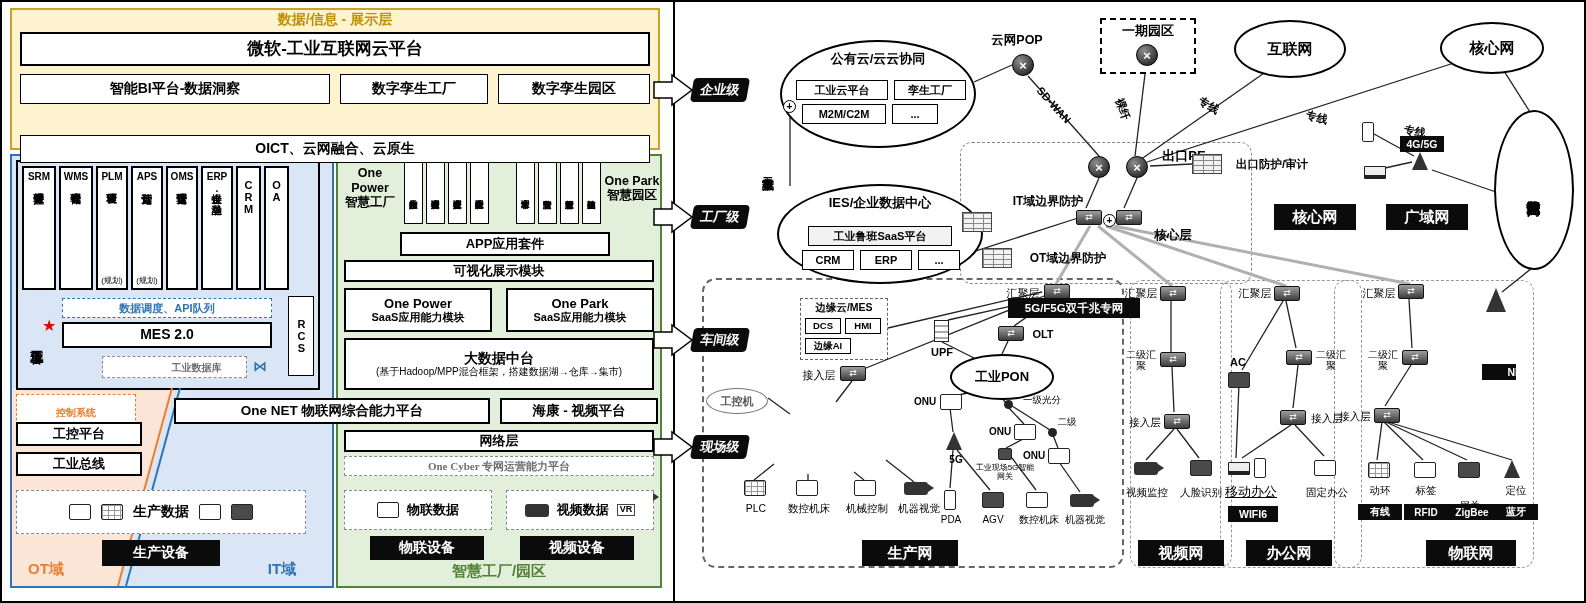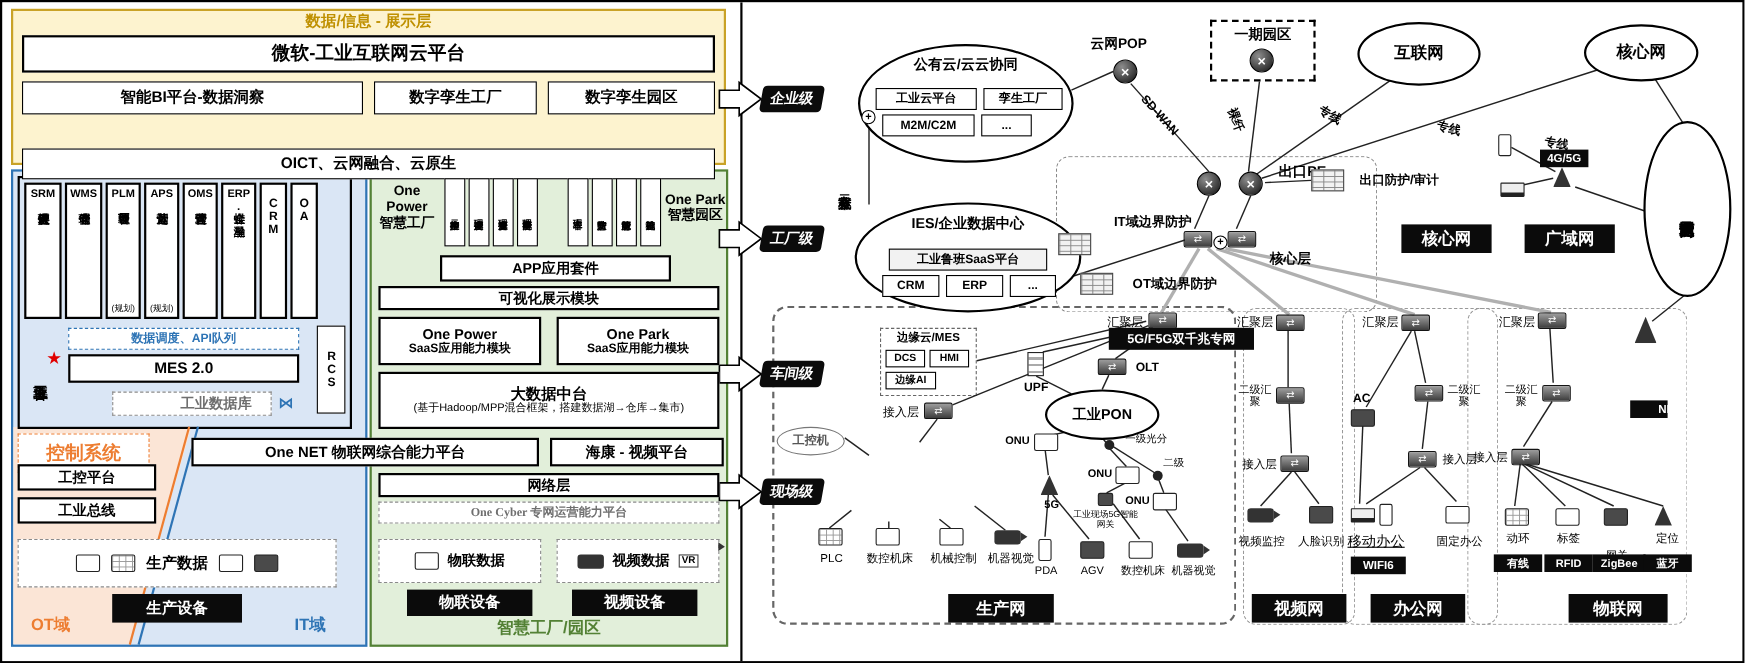--- a/index.html
+++ b/index.html
@@ -181,26 +181,26 @@
       <span class="abbr">OA</span>
     </div>
 
   <div class="lbl v" style="left:24px;top:294px;width:22px;height:88px;font-weight:bold;font-size:13px;">工业鲁班</div>
   <div class="star" style="left:40px;top:314px;font-size:16px;"></div>
   <div class="box dash" style="left:60px;top:296px;width:210px;height:20px;border:1.5px dashed #2e74b5;color:#2e74b5;font-size:11px;">数据调度、API队列</div>
   <div class="box" style="left:60px;top:320px;width:210px;height:26px;font-size:14px;border-width:2.5px;">MES 2.0</div>
   <div class="box thin" style="left:286px;top:294px;width:26px;height:80px;">
       <span class="v" style="font-size:11px;font-weight:bold;">RCS</span>
     </div>
-  <div class="box dash" style="left:100px;top:354px;width:145px;height:22px;border:1.5px dashed #8a8a8a;color:#6f6f6f;font-size:13px;padding-left:44px;">工业数据库</div>
+  <div class="box dash" style="left:100px;top:354px;width:145px;height:22px;border:1.5px dashed #8a8a8a;color:#6f6f6f;font-size:10px;padding-left:44px;">工业数据库</div>
   <div class="lbl bowtie" style="left:248px;top:354px;width:20px;height:20px;font-size:14px;"></div>
   <div class="box" style="left:172px;top:396px;width:316px;height:26px;font-size:13.5px;border-width:2.5px;">One NET 物联网综合能力平台</div>
   <div class="box" style="left:498px;top:396px;width:158px;height:26px;font-size:13.5px;border-width:2.5px;">海康 - 视频平台</div>
 
-  <div class="box dash" style="left:14px;top:392px;width:120px;height:36px;border:1.5px dashed #ed7d31;color:#ed7d31;font-size:17px;">控制系统</div>
+  <div class="box dash" style="left:14px;top:392px;width:120px;height:36px;border:1.5px dashed #ed7d31;color:#ed7d31;font-size:10px;">控制系统</div>
   <div class="box" style="left:14px;top:420px;width:126px;height:24px;font-size:13px;">工控平台</div>
   <div class="box" style="left:14px;top:450px;width:126px;height:24px;font-size:13px;">工业总线</div>
   <div class="box dash" style="left:14px;top:488px;width:290px;height:44px;border:1.5px dashed #8a8a8a;gap:10px;font-size:14px;">
     <span class="dev inline"></span>
     <span class="dev inline grid"></span>
     <span>生产数据</span>
     <span class="dev inline"></span>
     <span class="dev inline dark"></span>
   </div>
   <div class="black" style="left:100px;top:538px;width:118px;height:26px;font-size:14px;">生产设备</div>

